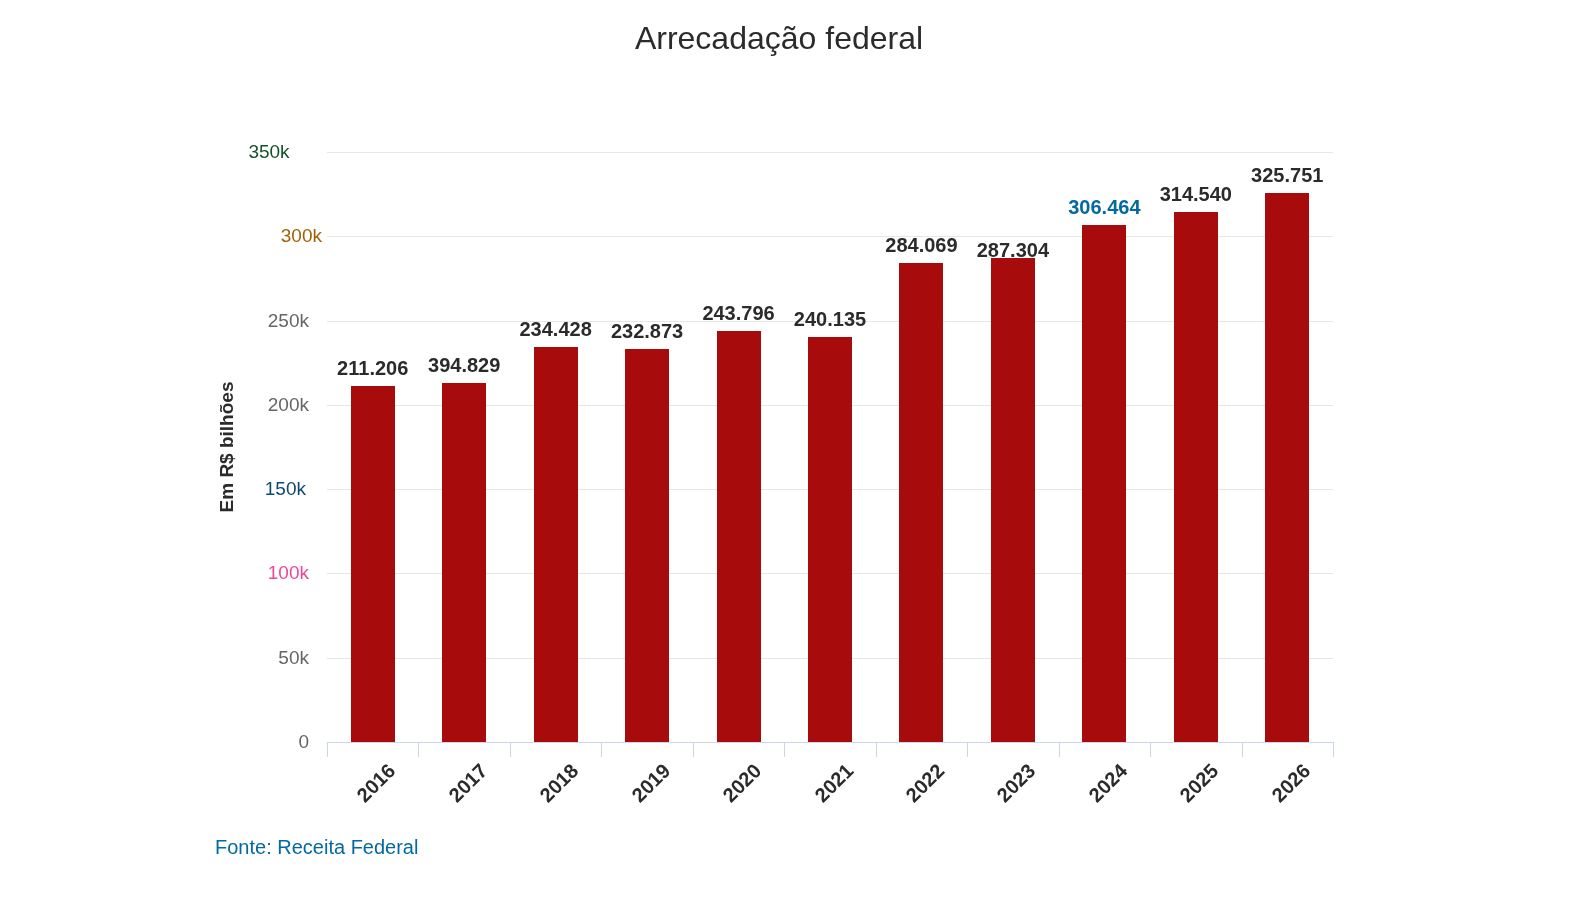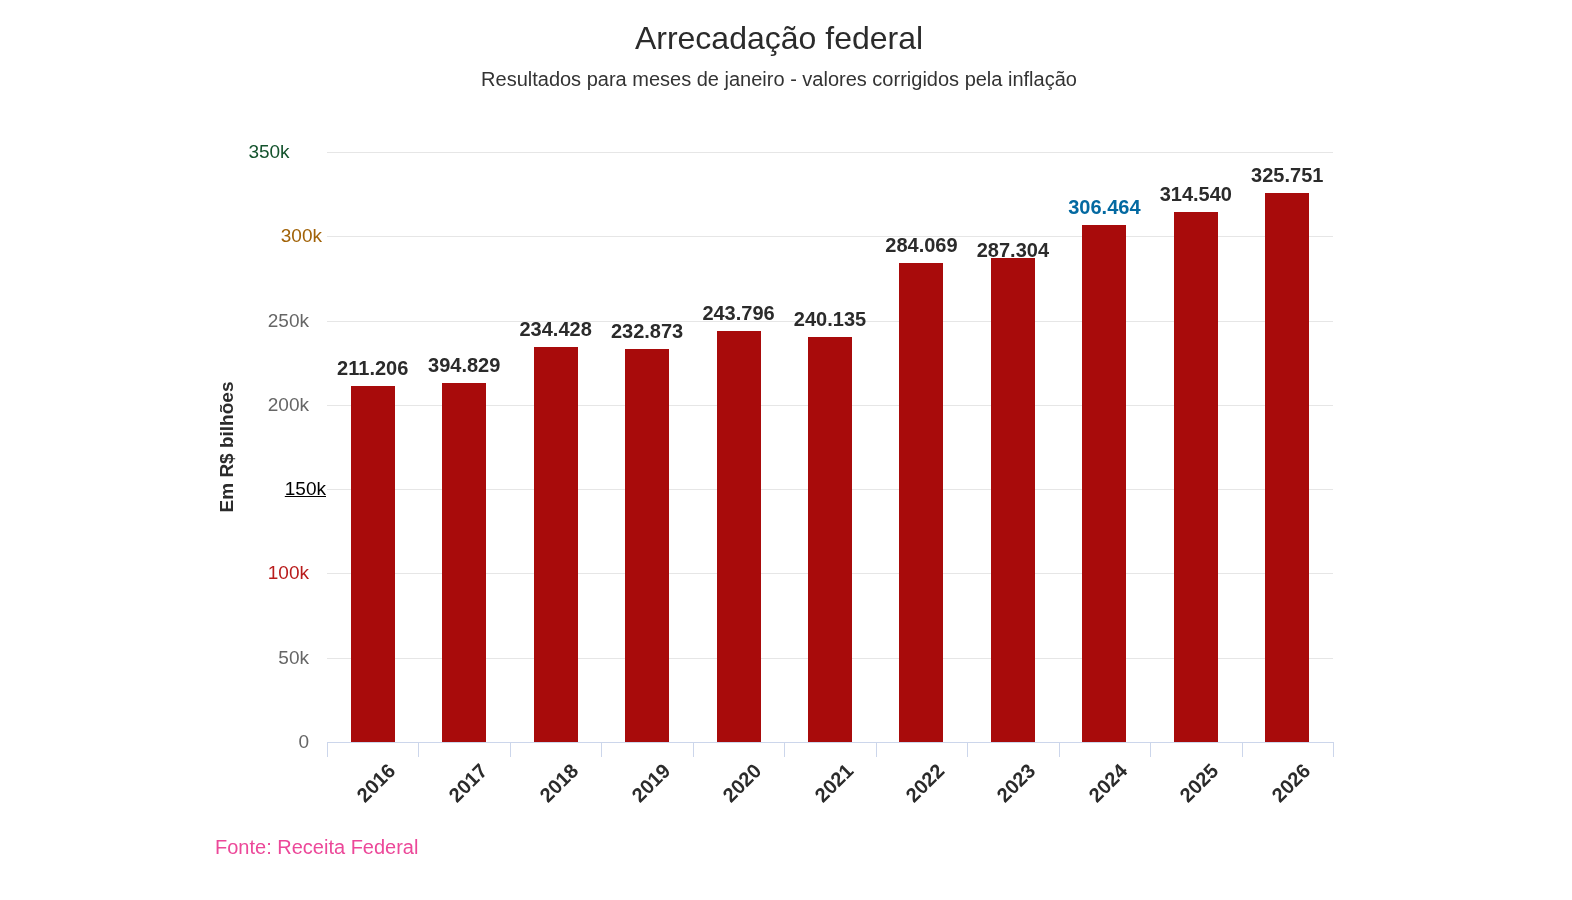--- a/index.html
+++ b/index.html
@@ -9,51 +9,50 @@
   }
   #chart { position:absolute; inset:0; }
   .hdr { position:absolute; left:186px; top:18px; width:1186px; text-align:center; }
   .title { margin:0; font-size:32px; font-weight:400; color:#2b2b2b; line-height:40px; }
   .sub { margin-top:8px; font-size:20px; font-weight:400; color:#333333; line-height:26px; }
   .ylab {
     position:absolute; left:227px; top:447px; white-space:nowrap;
     transform:translate(-50%,-50%) rotate(-90deg);
     font-size:19px; font-weight:700; color:#2b2b2b;
   }
-  .src { position:absolute; left:215px; top:836px; font-size:20px; color:#ec4899; }
+  .src { position:absolute; left:215px; top:836px; font-size:20px; color:#0369a1; }
   #plot { position:absolute; inset:0; }
   .gridline { position:absolute; height:1px; }
   .ytick { position:absolute; width:80px; text-align:right; font-size:19px; line-height:22px; }
   .bar { position:absolute; }
   .vlabel { position:absolute; width:160px; text-align:center; font-size:20px; font-weight:700; line-height:22px; }
   .xaxis { position:absolute; height:1px; }
   .xtick { position:absolute; width:1px; height:15px; }
   .xlabel {
     position:absolute; white-space:nowrap; font-size:20px; font-weight:700; line-height:20px;
     transform-origin:100% 0; transform:rotate(-45deg);
   }
 </style>
 </head>
 <body>
 
 <div id="chart">
   <div class="hdr">
     <h1 class="title">Arrecadação federal</h1>
-    <div class="sub">Resultados para meses de janeiro - valores corrigidos pela inflação</div>
   </div>
   <div class="ylab">Em R$ bilhões</div>
   <div id="plot">
       <div class="gridline" style="left: 327px; top: 742px; width: 1006px; background: rgb(230, 230, 230);"></div>
       <div class="ytick" style="left: 229px; top: 731px; color: rgb(102, 102, 102);">0</div>
       <div class="gridline" style="left: 327px; top: 657.714px; width: 1006px; background: rgb(230, 230, 230);"></div>
       <div class="ytick" style="left: 229px; top: 646.714px; color: rgb(102, 102, 102);">50k</div>
       <div class="gridline" style="left: 327px; top: 573.429px; width: 1006px; background: rgb(230, 230, 230);"></div>
-      <div class="ytick" style="left: 229px; top: 562.429px; color: #b91c1c;">100k</div>
+      <div class="ytick" style="left: 229px; top: 562.429px; color: #ec4899;">100k</div>
       <div class="gridline" style="left: 327px; top: 489.143px; width: 1006px; background: rgb(230, 230, 230);"></div>
-      <div class="ytick" style="left: 246px; top: 478.143px; color: #000000; text-decoration: underline;">150k</div>
+      <div class="ytick" style="left: 226px; top: 478.143px; color: #0c4a6e;">150k</div>
       <div class="gridline" style="left: 327px; top: 404.857px; width: 1006px; background: rgb(230, 230, 230);"></div>
       <div class="ytick" style="left: 229px; top: 393.857px; color: rgb(102, 102, 102);">200k</div>
       <div class="gridline" style="left: 327px; top: 320.571px; width: 1006px; background: rgb(230, 230, 230);"></div>
       <div class="ytick" style="left: 229px; top: 309.571px; color: rgb(102, 102, 102);">250k</div>
       <div class="gridline" style="left: 327px; top: 236.286px; width: 1006px; background: rgb(230, 230, 230);"></div>
       <div class="ytick" style="left: 242px; top: 225.286px; color: #a16207;">300k</div>
       <div class="gridline" style="left: 327px; top: 152px; width: 1006px; background: rgb(230, 230, 230);"></div>
       <div class="ytick" style="left: 229px; top: 141px; color: #14532d; text-align: center;">350k</div>
       <div class="bar" style="left: 350.727px; top: 385.967px; width: 44px; height: 356.033px; background: rgb(168, 11, 11);"></div>
       <div class="vlabel" style="left: 292.727px; top: 356.967px; color: rgb(43, 43, 43);">211.206</div>

